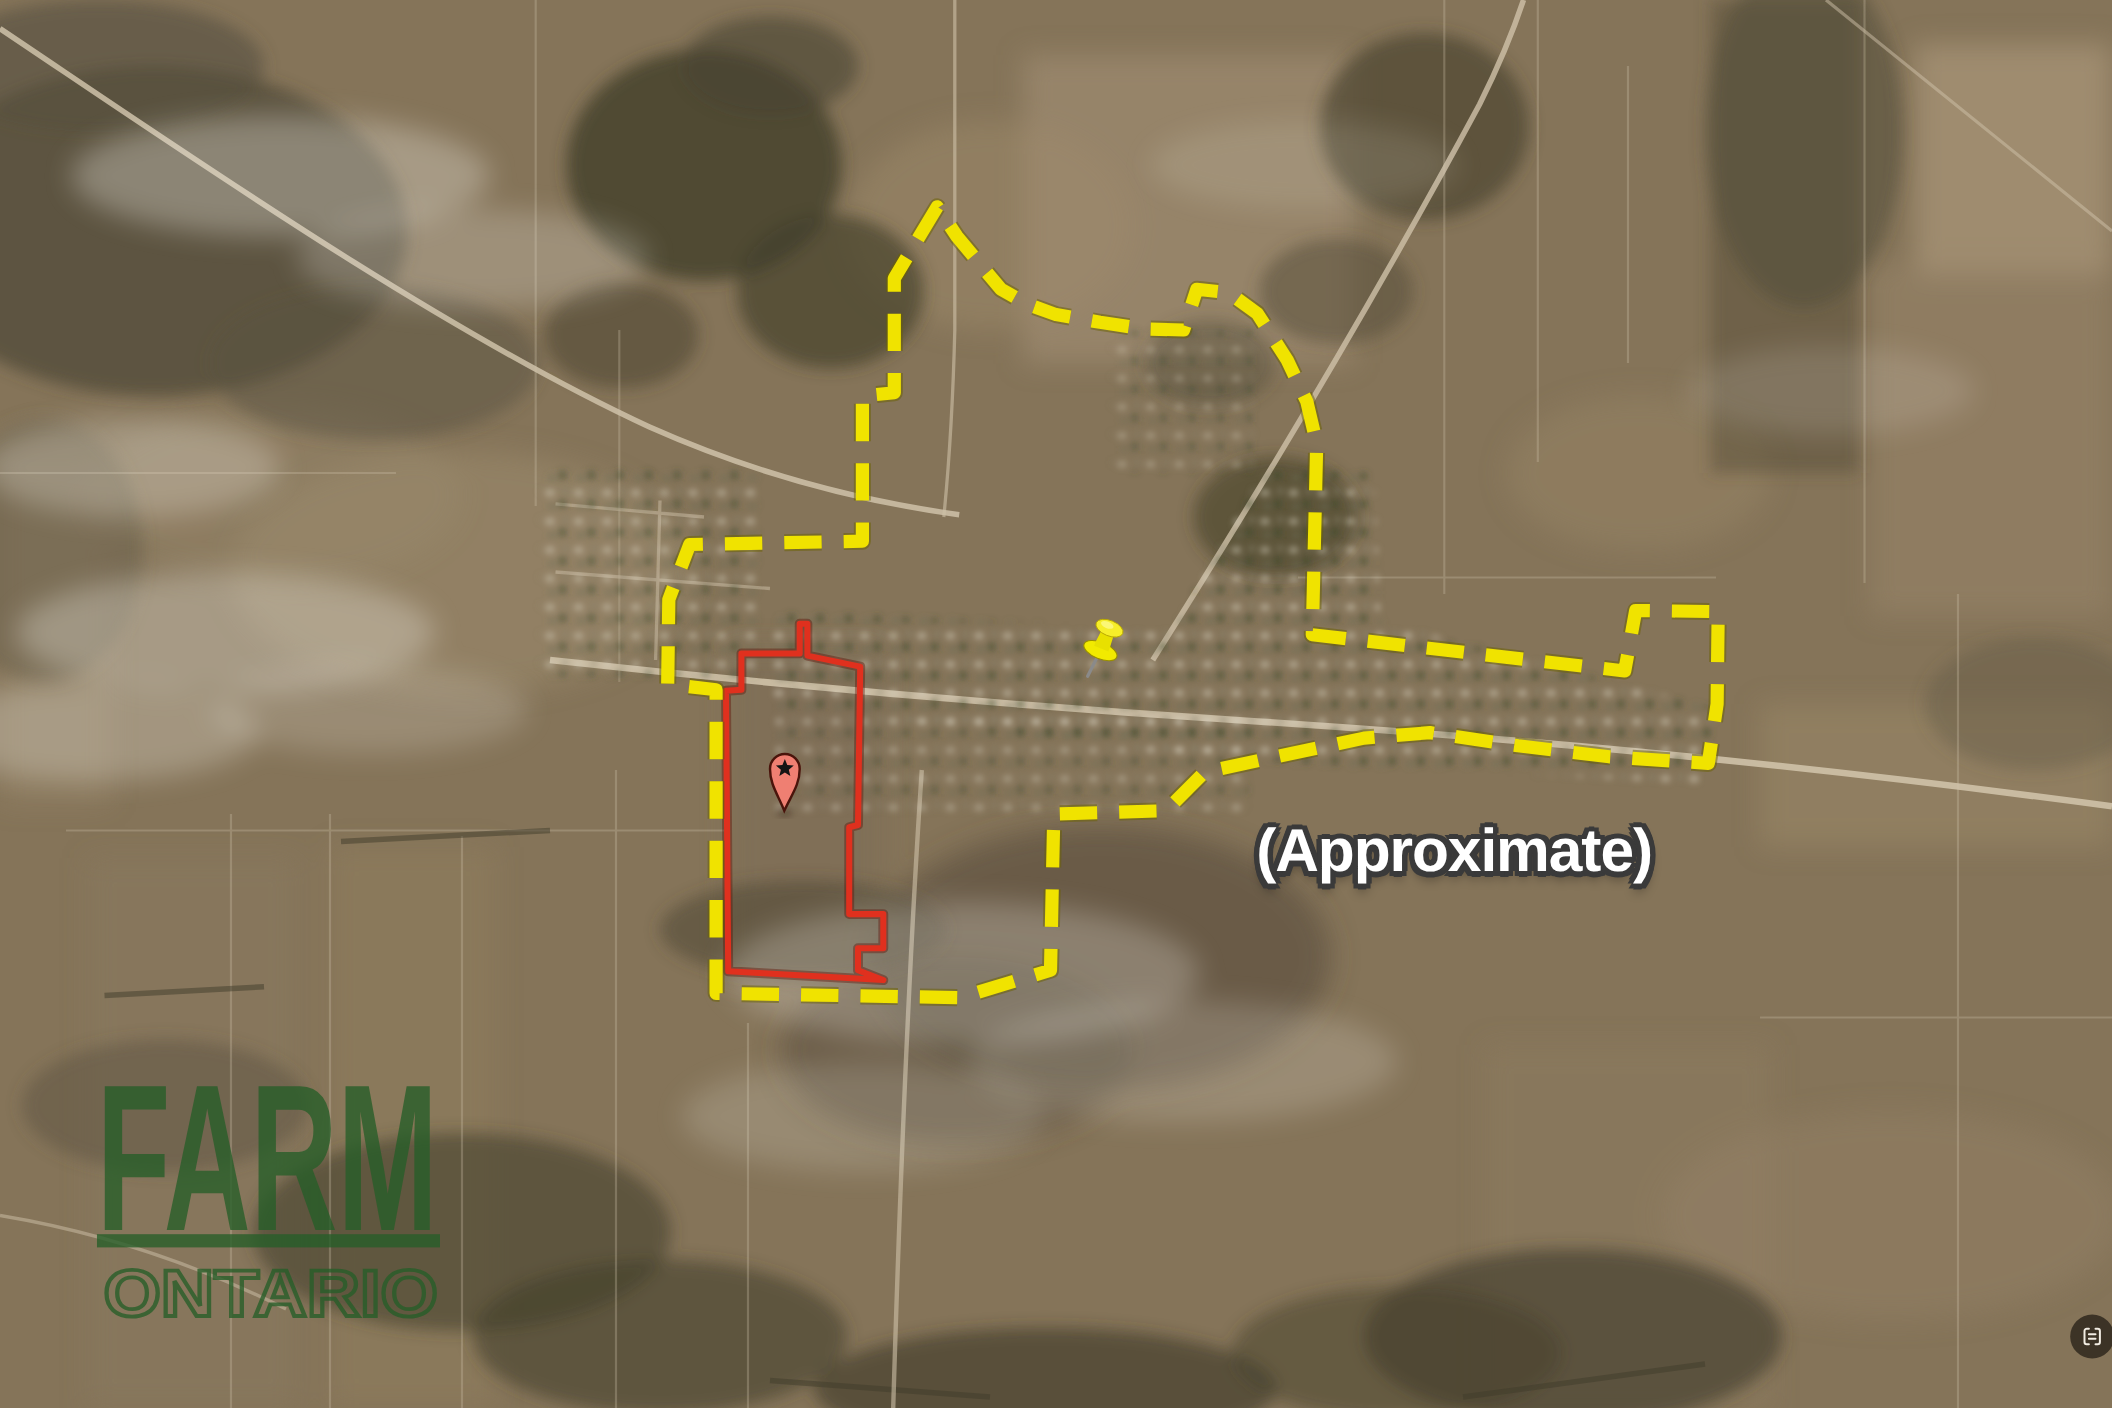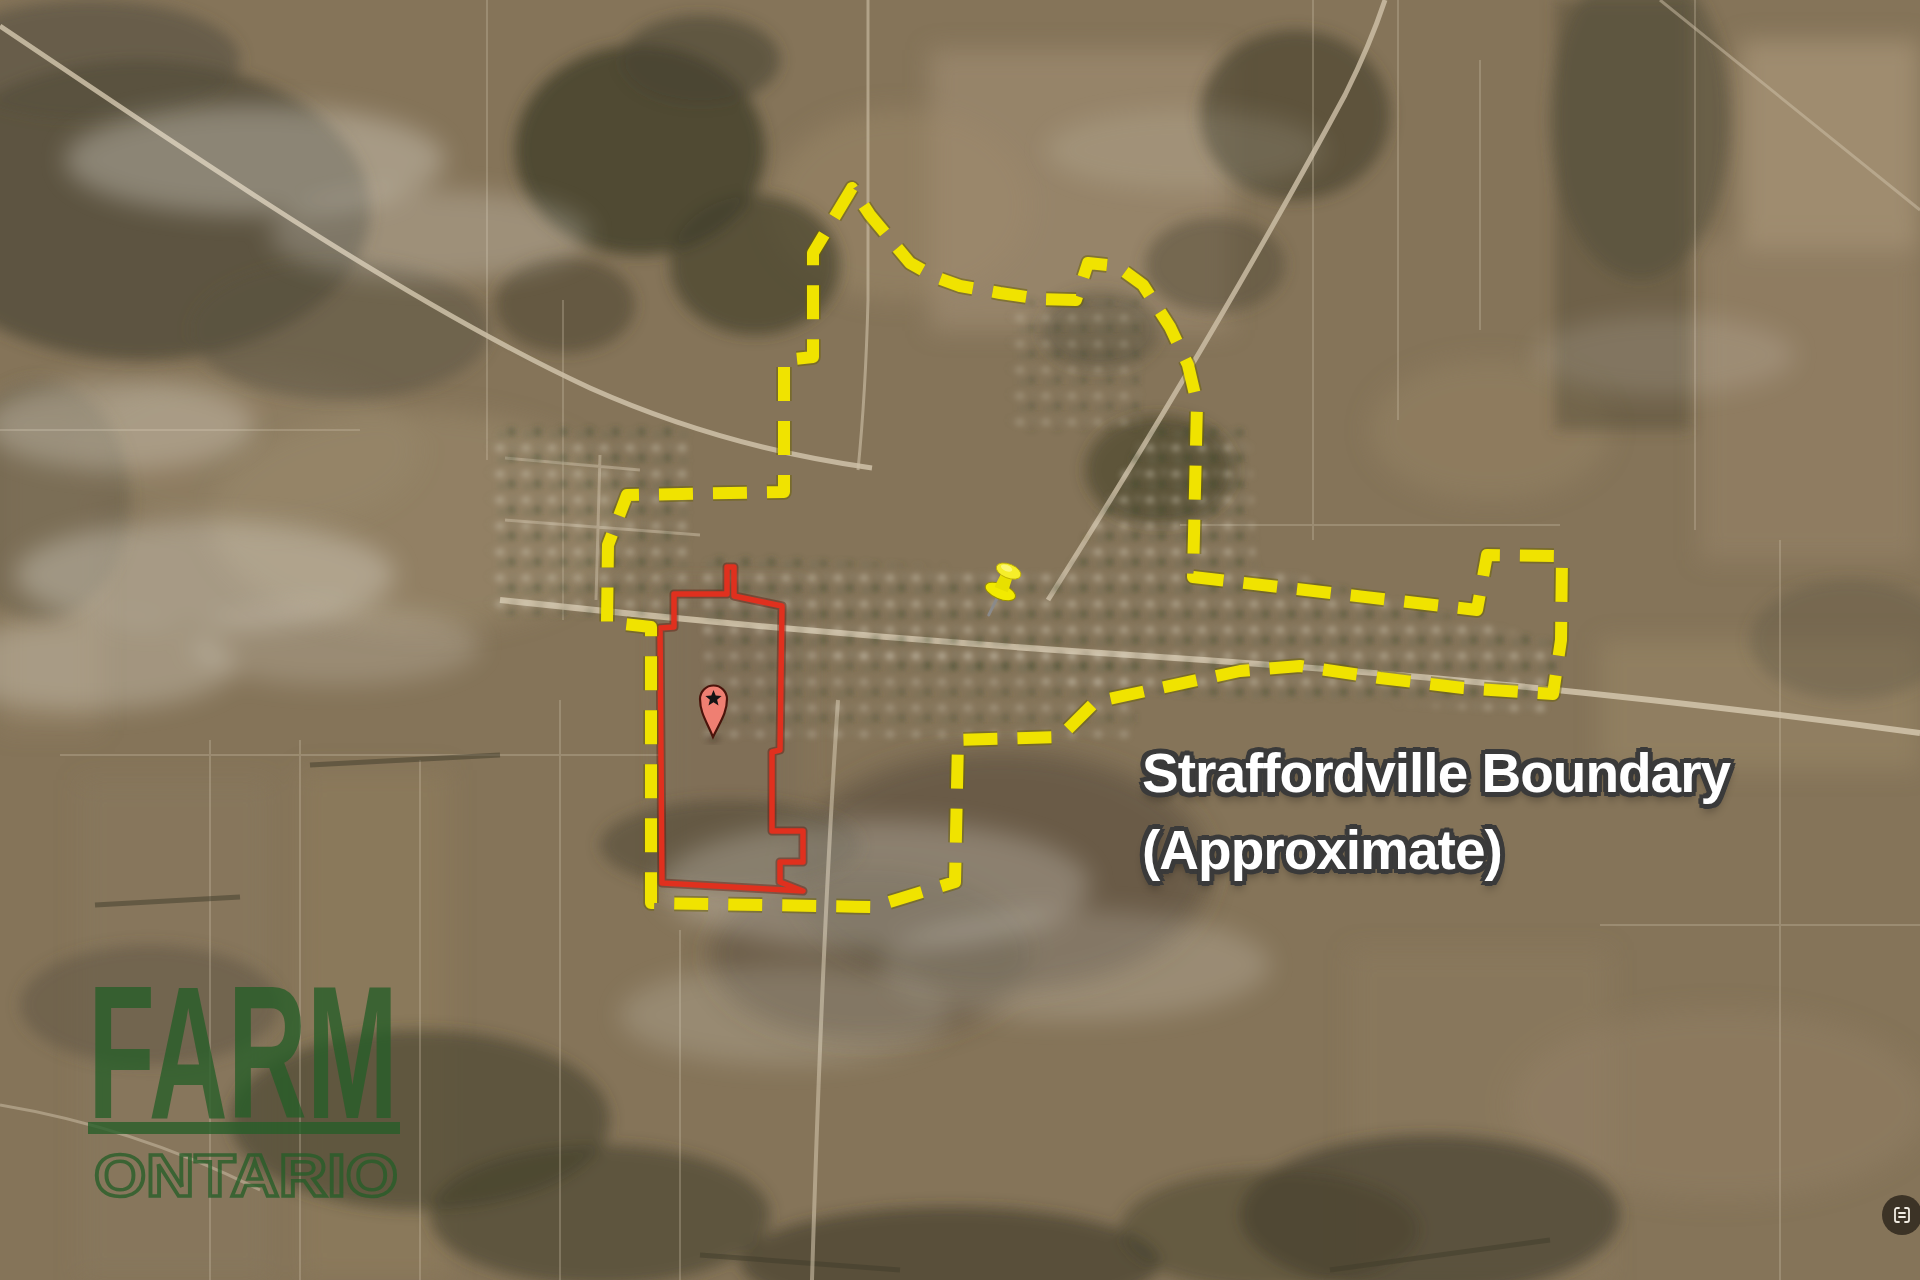--- a/index.html
+++ b/index.html
@@ -162,21 +162,20 @@
   <g transform="rotate(22 1003 585)">
     <path d="M1003 592 L1001 618" stroke="#8a8a8a" stroke-width="3" stroke-linecap="round"></path>
     <ellipse cx="1003" cy="592" rx="16" ry="7.5" fill="#f2ea00" stroke="#9a8f00" stroke-width="1"></ellipse>
     <path d="M996 590 C996 582 997 578 997 572 L1009 572 C1009 578 1010 582 1010 590 Z" fill="#e8e000"></path>
     <ellipse cx="1003" cy="570" rx="13" ry="7" fill="#f6ee2a" stroke="#b8a700" stroke-width=".8"></ellipse>
     <ellipse cx="1000" cy="568" rx="6" ry="3" fill="#fdf98a" opacity=".8"></ellipse>
   </g>
 </svg>
 
 <div class="blabel">
-  <div>Straffordville Boundary</div>
   <div>(Approximate)</div>
 </div>
 
 <div class="corner-icon">
   <svg width="24" height="24" viewBox="0 0 24 24" fill="none" stroke="#f2ede3" stroke-width="1.8" stroke-linecap="round">
     <path d="M9 5 H7 a2 2 0 0 0 -2 2 v10 a2 2 0 0 0 2 2 h2"></path>
     <path d="M15 5 h2 a2 2 0 0 1 2 2 v10 a2 2 0 0 1 -2 2 h-2"></path>
     <line x1="9" y1="10" x2="15" y2="10"></line>
     <line x1="9" y1="14" x2="15" y2="14"></line>
   </svg>

